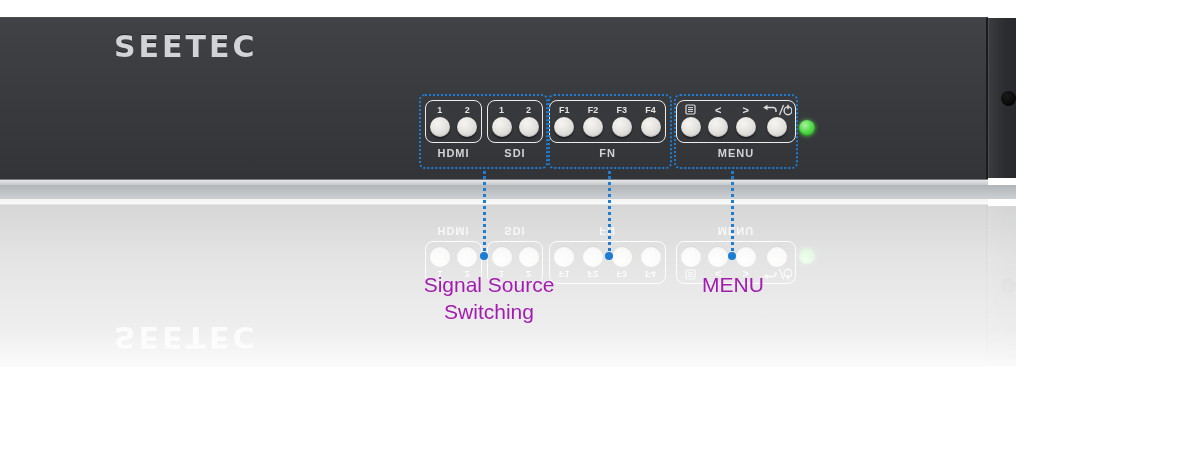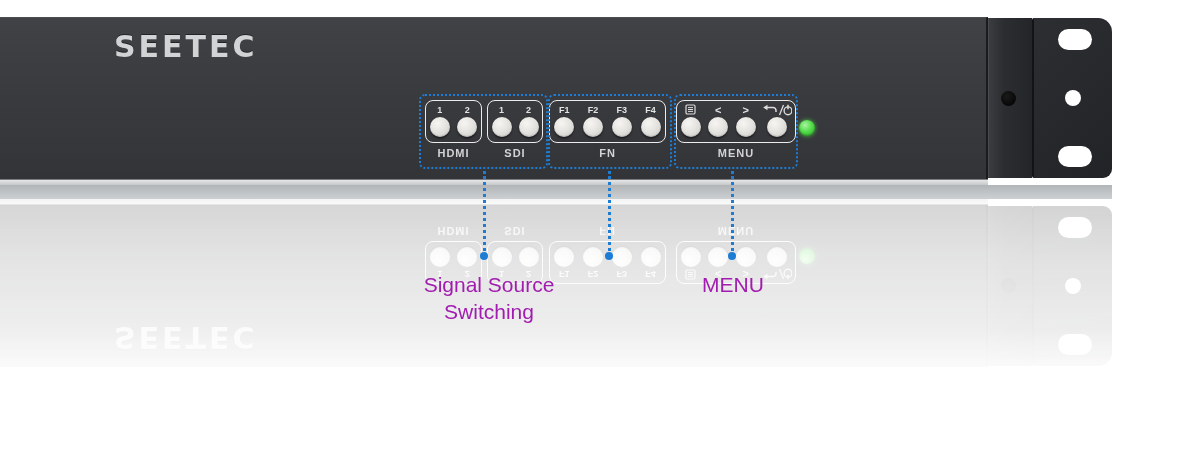--- a/index.html
+++ b/index.html
@@ -1,16 +1,16 @@
 <!DOCTYPE html>
 <html style="--accent: #1d7dd4;"><head>
 <meta charset="utf-8">
 <style>
   html,body{margin:0;padding:0;background:#ffffff;}
-  .stage{position:relative;width:1200px;height:464px;background:#ffffff;overflow:hidden;
+  .stage{position:relative;width:1016px;height:464px;background:#ffffff;overflow:hidden;
          font-family:"Liberation Sans",sans-serif;}
 
   
   .device{position:absolute;left:0;top:17px;width:1112px;height:168px;}
   .face{position:absolute;left:0;top:0;width:988px;height:162px;
         background:linear-gradient(180deg,#414246 0%,#3a3b3f 45%,#333438 100%);
         border-top:1px solid #4c4d51;box-sizing:border-box;border-right:2px solid #1a1b1d;}
   .lip{position:absolute;left:0;top:162px;width:988px;height:6px;
        background:linear-gradient(180deg,#e6e7e8,#c6c7c9);border-top:1px solid #7b7c7e;box-sizing:border-box;}
   .logo{position:absolute;left:114px;top:12px;font-size:30px;font-weight:800;letter-spacing:3px;

